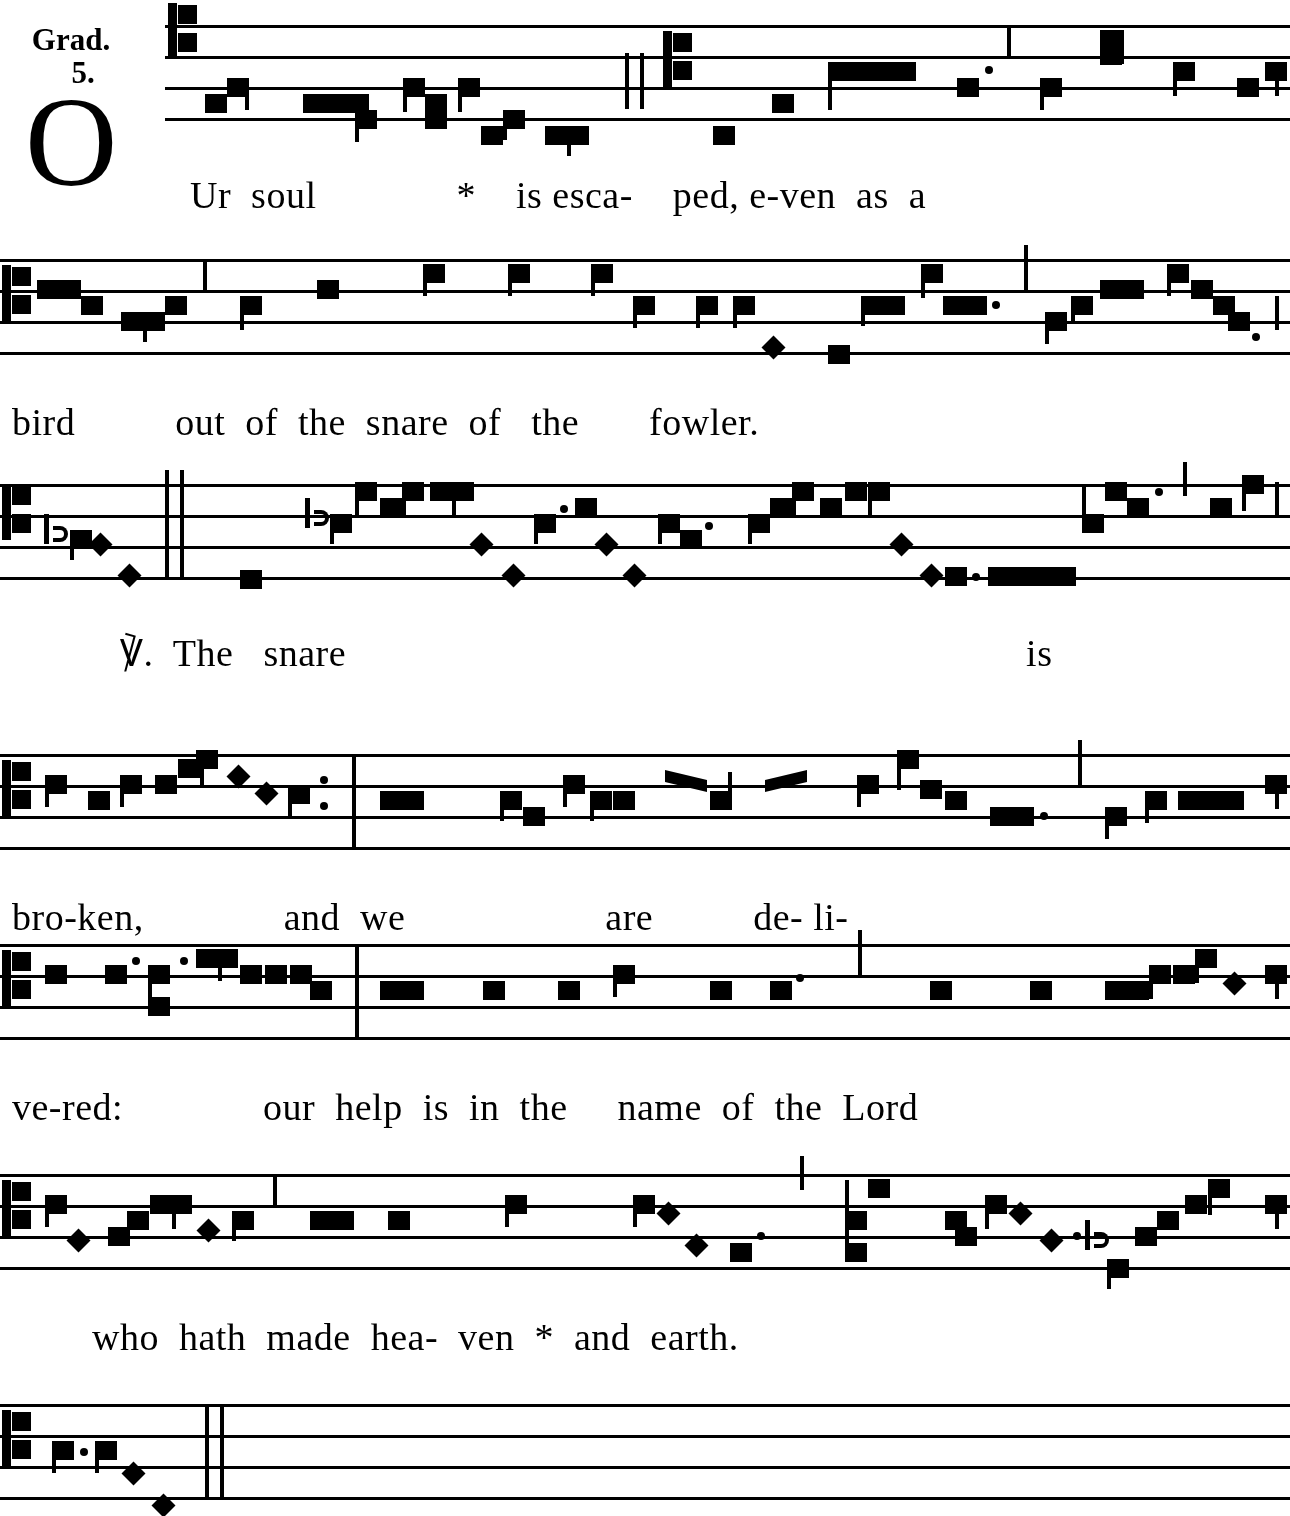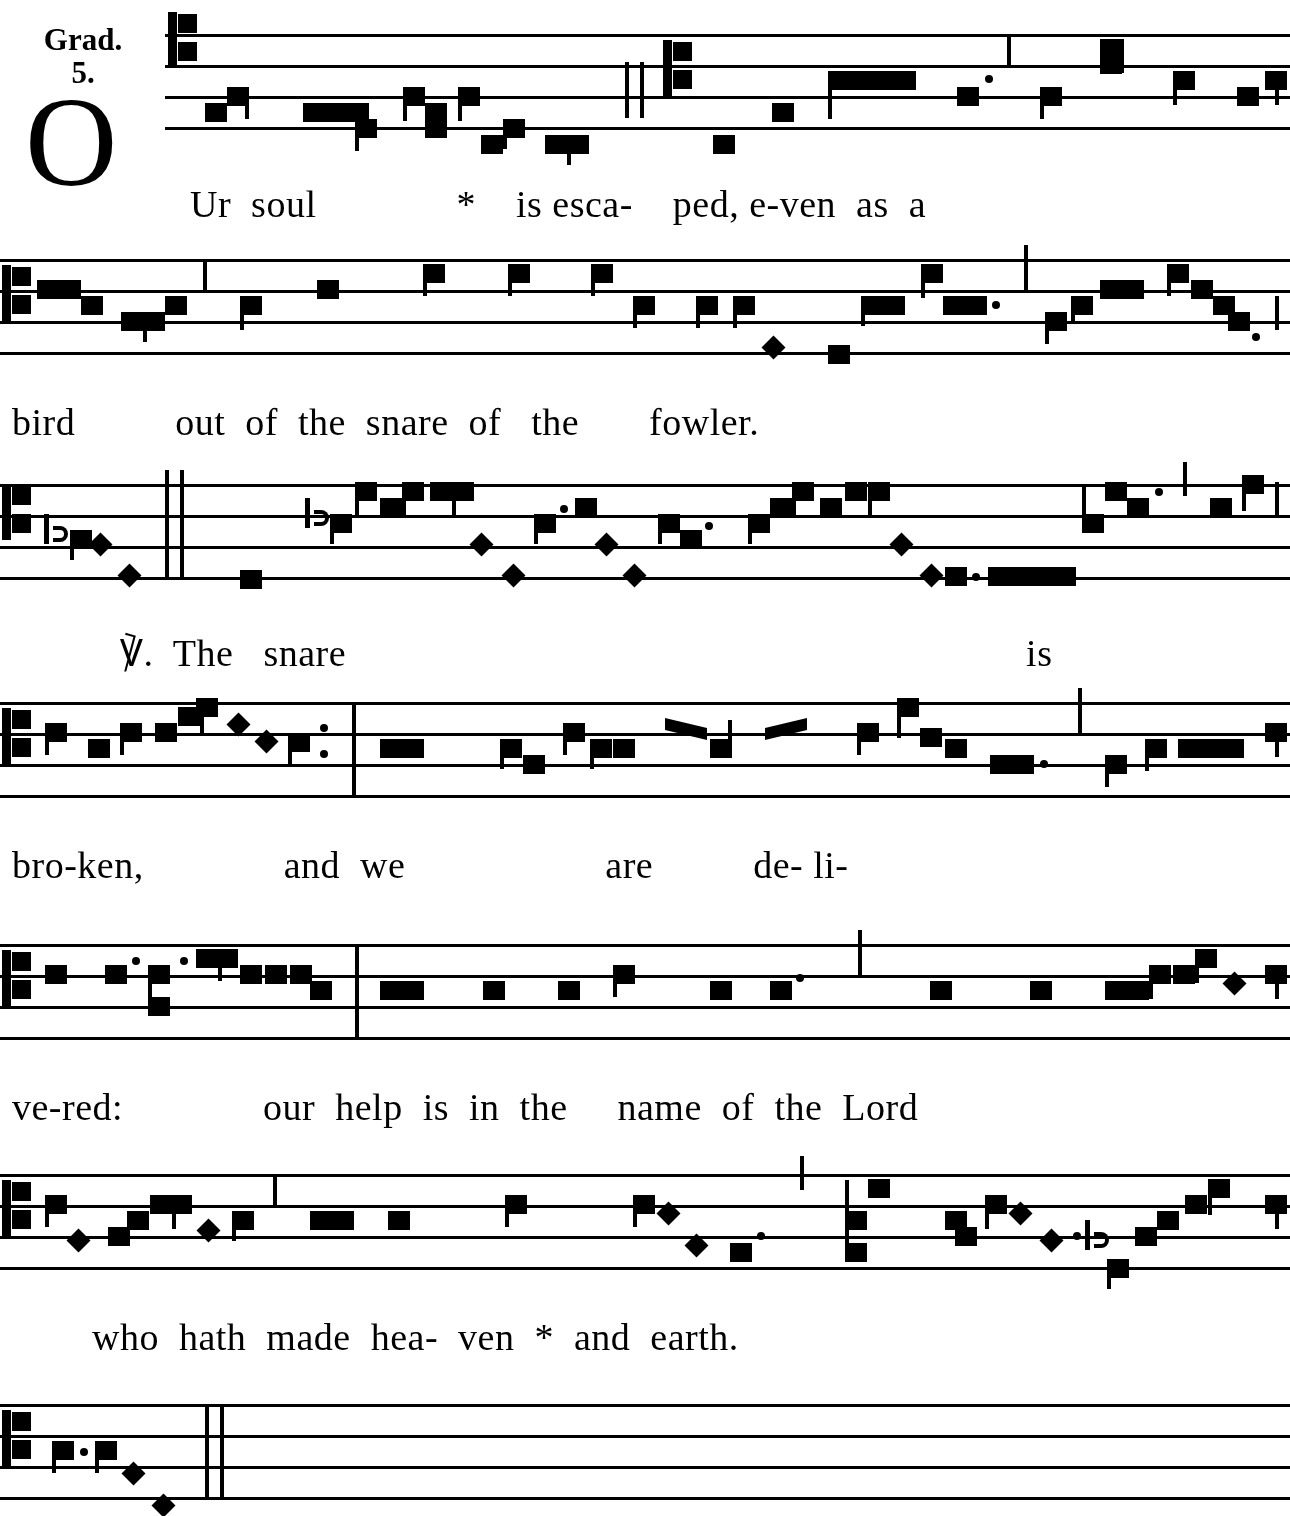--- a/index.html
+++ b/index.html
@@ -130,29 +130,29 @@
     font-weight: bold;
     font-size: 31px;
     text-align: center;
   }
 </style>
 </head>
 <body>
 
 <div class="page">
 
-  <div class="rubric" style="left:18px; top:22px; width:130px;">
+  <div class="rubric" style="left:6px; top:22px; width:130px;">
     <span>Grad.</span>
   </div>
   <div class="rubric" style="left:18px; top:55px; width:130px;">
     <span>5.</span>
   </div>
   <div class="dropcap" style="left:25px; top:78px;">O</div>
 
-  <div class="system" style="top:20px;">
+  <div class="system" style="top:11px;">
     <div class="staff">
       <div class="line l1" style="left:165px;width:1125px;"></div>
       <div class="line l2" style="left:165px;width:1125px;"></div>
       <div class="line l3" style="left:165px;width:1125px;"></div>
       <div class="line l4" style="left:165px;width:1125px;"></div>
 
       <div class="clef" style="left:168px; top:0px;">
         <div class="cbar" style="top:-8px; height:56px;"></div>
         <div class="cnote" style="left:10px; top:-6px;"></div>
         <div class="cnote" style="left:10px; top:22px;"></div>
@@ -362,21 +362,21 @@
       <div class="bar half" style="left:1183px; top:-8px;"></div>
 
       <div class="n punct" style="left:1210px; top:28px;"></div>
       <div class="n punct" style="left:1242px; top:5px;"></div>
       <div class="n virga-stem" style="left:1242px; top:5px; height:36px;"></div>
       <div class="n virga-stem" style="left:1275px; top:12px; height:34px;"></div>
     </div>
     <div class="lyrics" style="top:155px; left:120px;">℣.  The   snare                                                                    is</div>
   </div>
 
-  <div class="system" style="top:688px;">
+  <div class="system" style="top:740px;">
     <div class="staff">
       <div class="line l1"></div>
       <div class="line l2"></div>
       <div class="line l3"></div>
       <div class="line l4"></div>
 
       <div class="clef" style="left:2px; top:0px;">
         <div class="cbar" style="top:20px; height:56px;"></div>
         <div class="cnote" style="left:10px; top:22px;"></div>
         <div class="cnote" style="left:10px; top:50px;"></div>

